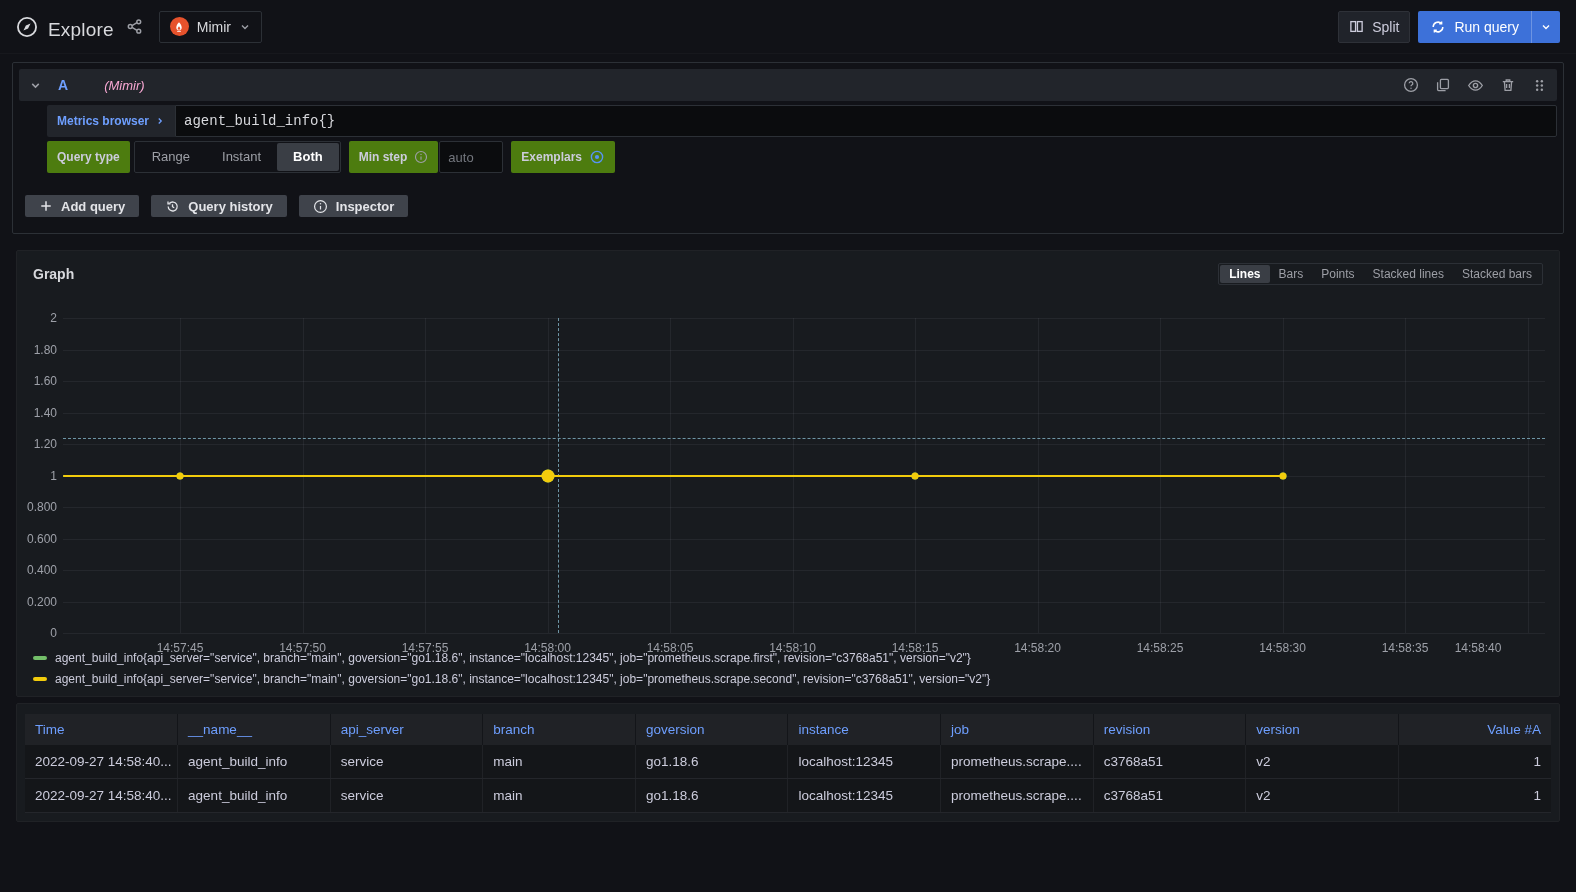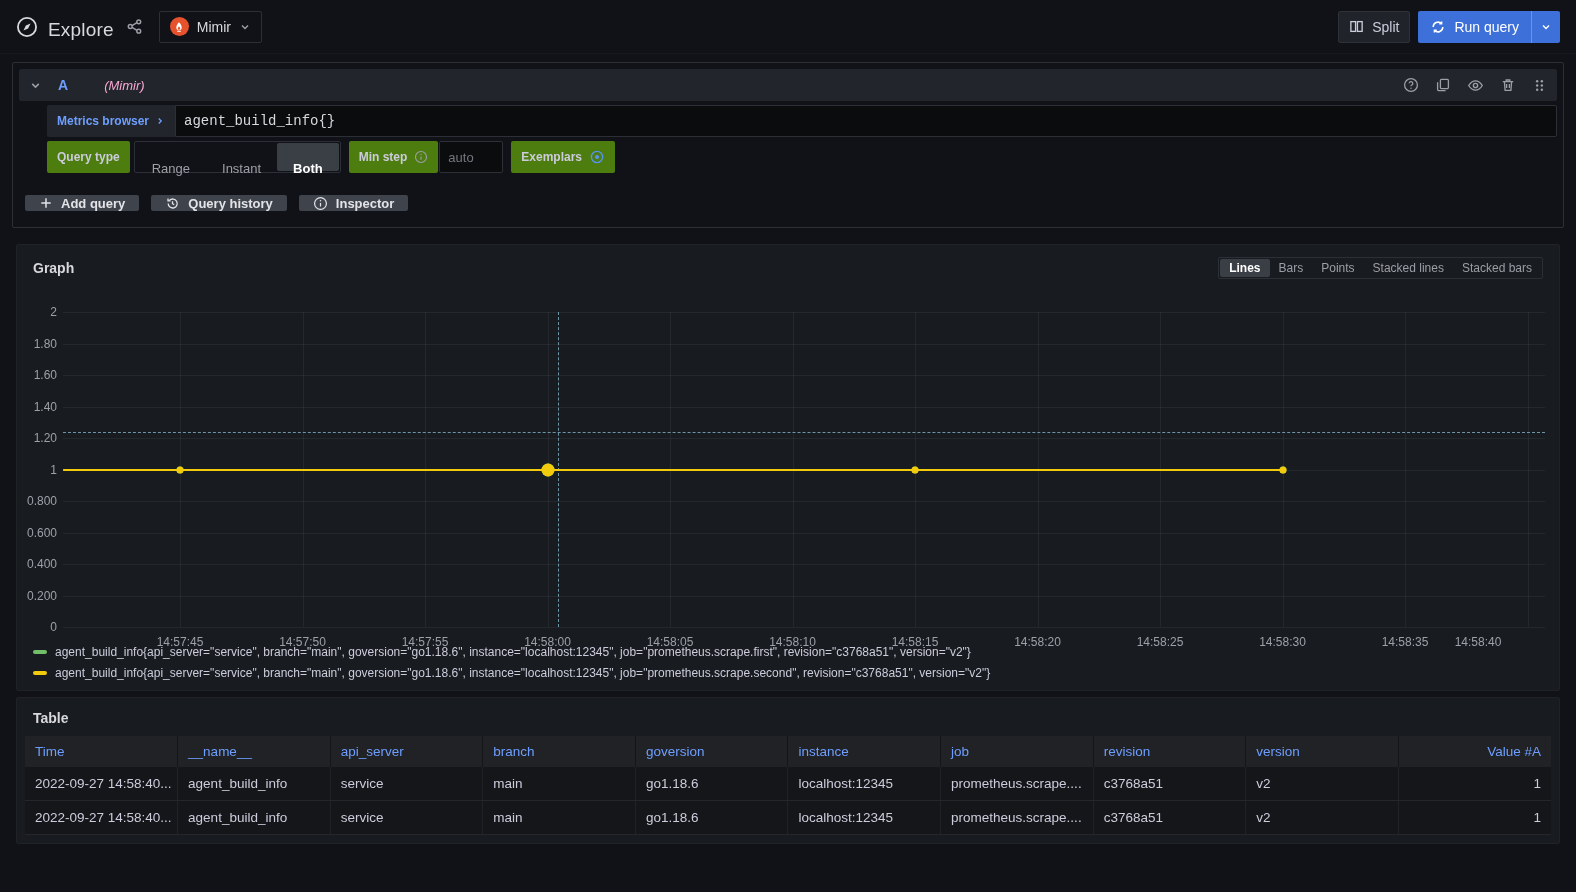--- a/index.html
+++ b/index.html
@@ -38,28 +38,28 @@
   .q-row { display:flex; align-items:stretch; margin:4px 0 0 28px; height:32px; }
   .mb-btn { display:flex; align-items:center; gap:6px; background:#22252b; padding:0 10px;
     color:#6e9fff; font-size:12px; font-weight:600; border-radius:2px 0 0 2px; cursor:pointer; white-space:nowrap; }
   .q-input { flex:1; background:#0b0c0e; border:1px solid #2c3036; border-radius:0 2px 2px 0;
     color:#d8d9dd; font-family:"Liberation Mono","DejaVu Sans Mono",monospace; font-size:14px; padding:0 8px; outline:none; }
   .opt-row { display:flex; align-items:stretch; gap:0; margin:4px 0 0 28px; height:32px; }
   .opt-label { display:flex; align-items:center; gap:7px; background:#4d7c0f; padding:0 10px;
     font-size:12px; font-weight:600; color:#ccccdc; border-radius:2px; white-space:nowrap; }
   .radio-group { display:flex; align-items:center; border:1px solid #2c3036; border-radius:2px;
     margin-left:4px; background:#111217; padding:1px; }
-  .radio-opt { padding:12px 16px; height:28px; line-height:28px; color:#9d9fa6; font-size:13px; cursor:pointer; border-radius:2px; }
+  .radio-opt { padding:0 16px; height:28px; line-height:28px; color:#9d9fa6; font-size:13px; cursor:pointer; border-radius:2px; }
   .radio-opt.active { background:#3a3e45; color:#fff; font-weight:600; }
   .gap8 { width:8px; }
   .mini-input { width:64px; background:#0b0c0e; border:1px solid #2c3036; border-radius:2px;
     color:#74777e; font-size:13px; padding:0 8px; outline:none; margin-left:1px; }
   .exemplar-toggle { color:#5794f2; display:flex; cursor:pointer; }
   .actions-row { display:flex; gap:12px; margin:22px 0 10px 6px; }
-  .action-btn { height:16px; display:flex; align-items:center; gap:8px; padding:0 14px;
+  .action-btn { height:22px; display:flex; align-items:center; gap:8px; padding:0 14px;
     background:#3f434b; border:none; border-radius:2px; color:#e3e4e8; font-size:13px; font-weight:600; cursor:pointer; }
   .action-btn .ic { display:flex; color:#e3e4e8; }
 
   
   .panel { margin:16px 16px 0; background:#181b1f; border:1px solid #202226; border-radius:2px; }
   .panel-header { display:flex; align-items:center; padding:12px 16px 0; }
   .panel-title { font-size:14px; font-weight:600; color:#d8d9dd; }
   .mode-tabs { margin-left:auto; display:flex; align-items:center; border:1px solid #2c3036; border-radius:2px; padding:1px; }
   .mode-tab { padding:2px 9px; font-size:12px; color:#9d9fa6; cursor:pointer; border-radius:2px; white-space:nowrap; }
   .mode-tab.active { background:#3a3e45; color:#fff; font-weight:600; }
@@ -347,23 +347,20 @@
         <span>agent_build_info{api_server="service", branch="main", goversion="go1.18.6", instance="localhost:12345", job="prometheus.scrape.first", revision="c3768a51", version="v2"}</span>
       </div>
       <div class="legend-item">
         <div class="legend-swatch" style="background: rgb(242, 204, 12);"></div>
         <span>agent_build_info{api_server="service", branch="main", goversion="go1.18.6", instance="localhost:12345", job="prometheus.scrape.second", revision="c3768a51", version="v2"}</span>
       </div>
     </div>
 </section>
 
 <section class="panel table-panel">
-  <div class="panel-header">
-    <span class="panel-title">Table</span>
-  </div>
   <table class="data-table">
     <thead>
         <tr id="table-head-row">
           <th>Time</th>
           <th>__name__</th>
           <th>api_server</th>
           <th>branch</th>
           <th>goversion</th>
           <th>instance</th>
           <th>job</th>

